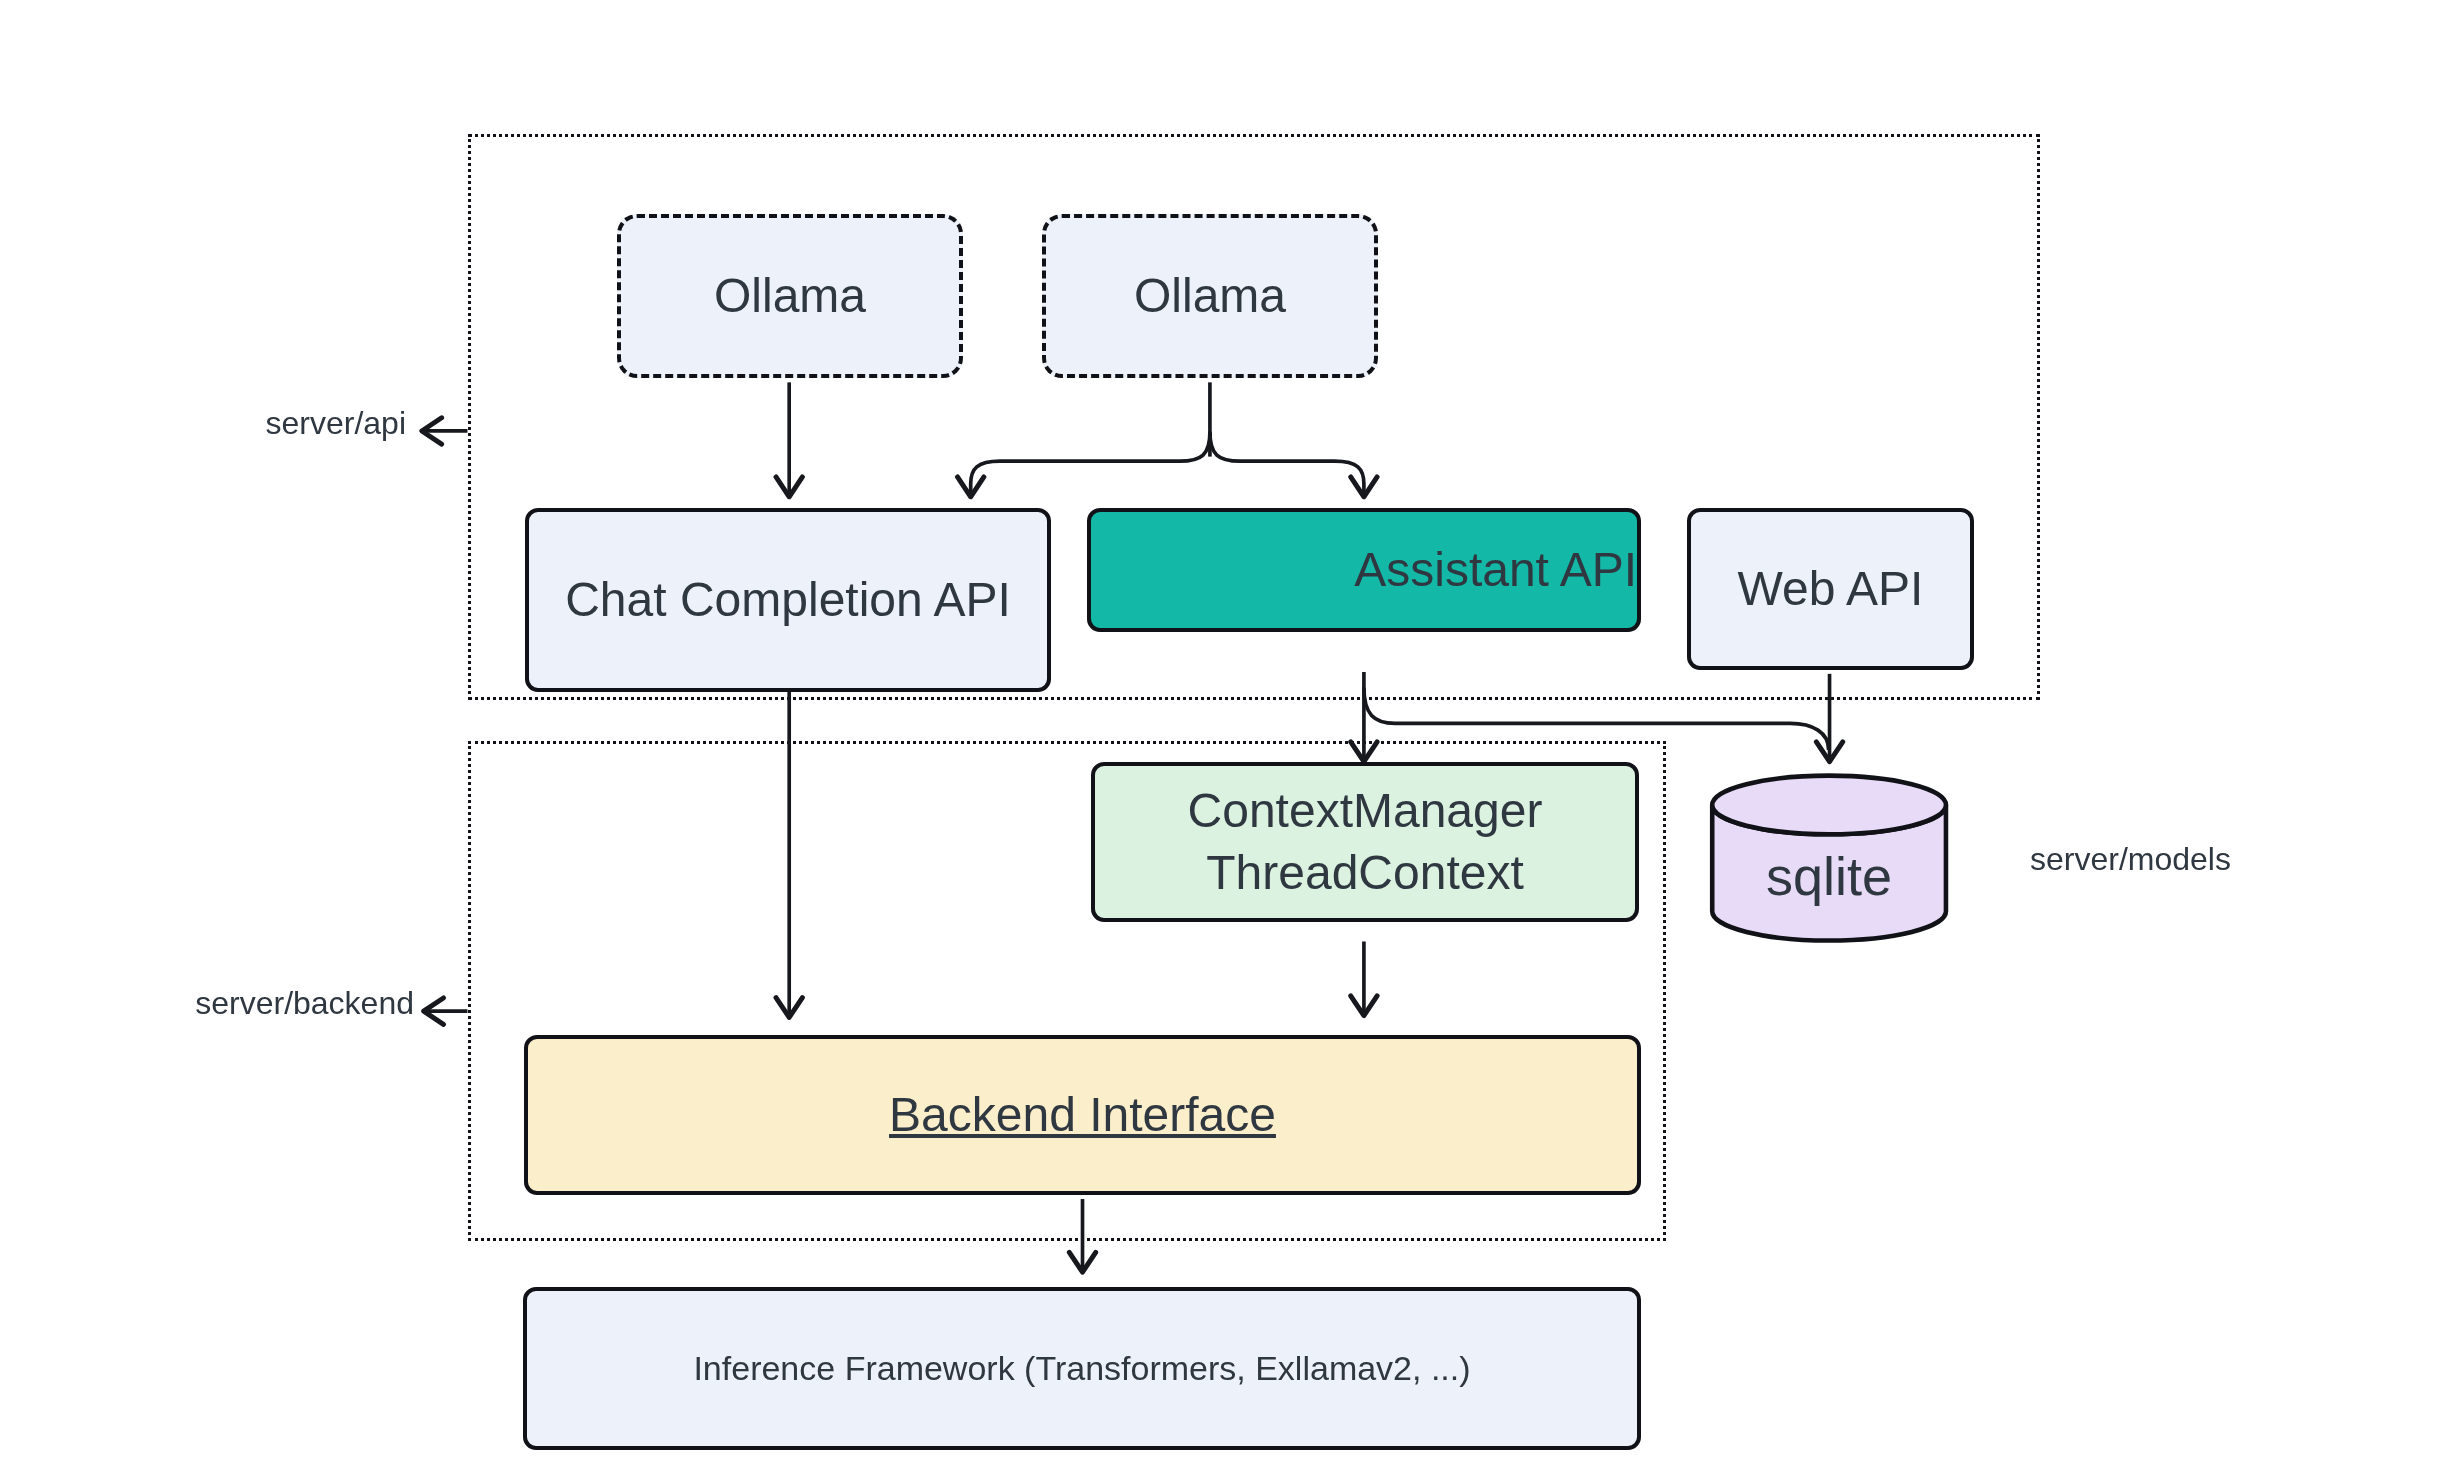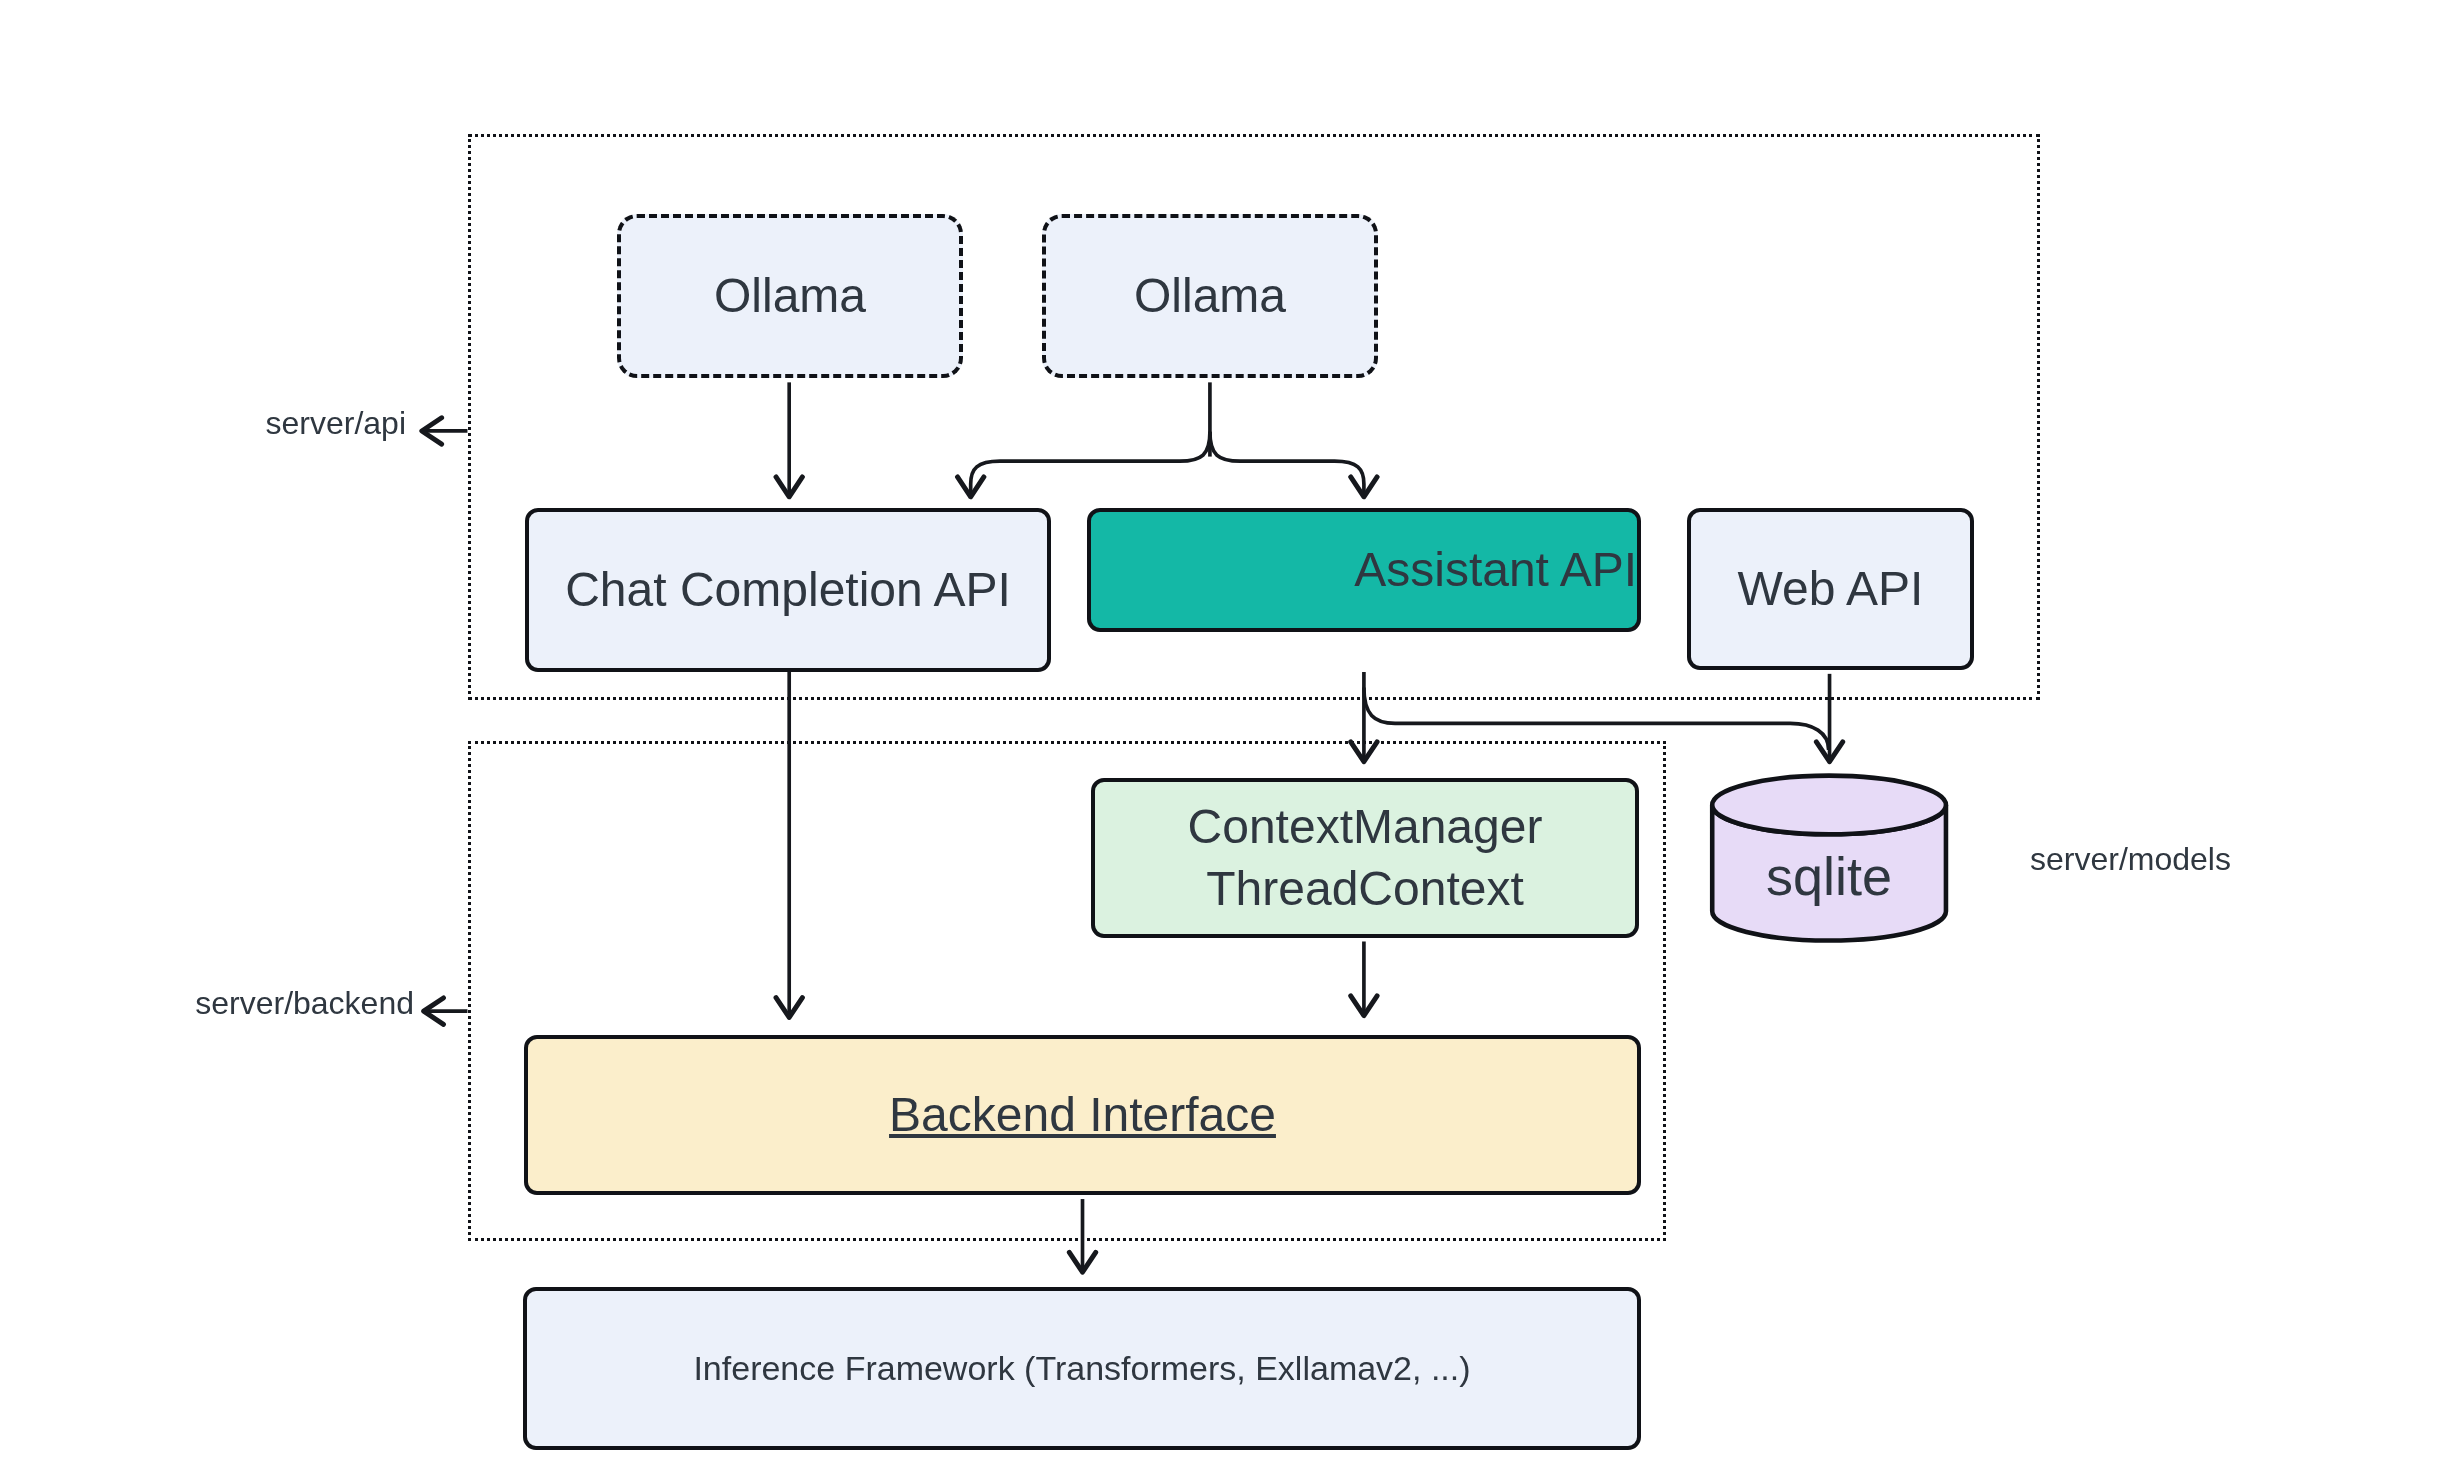--- a/index.html
+++ b/index.html
@@ -73,33 +73,33 @@
   </svg>
 
   <div class="node dashed" style="left: 617px; top: 172px; width: 346px; height: 164px; background: rgb(236, 241, 250);">
     <span>Ollama</span>
   </div>
 
   <div class="node dashed" style="left: 1042px; top: 172px; width: 336px; height: 164px; background: rgb(236, 241, 250);">
     <span>Ollama</span>
   </div>
 
-  <div class="node" style="left: 525px; top: 466px; width: 526px; height: 164px; background: rgb(236, 241, 250);">
+  <div class="node" style="left: 525px; top: 466px; width: 526px; height: 184px; background: rgb(236, 241, 250);">
     <span>Chat Completion API</span>
   </div>
 
   <div class="node" style="left: 1087px; top: 466px; width: 554px; height: 124px; background: #14b8a6; align-items: flex-end;">
     <span>Assistant API</span>
   </div>
 
   <div class="node" style="left: 1687px; top: 466px; width: 287px; height: 162px; background: rgb(236, 241, 250);">
     <span>Web API</span>
   </div>
 
-  <div class="node" style="left: 1091px; top: 736px; width: 548px; height: 160px; background: rgb(219, 242, 224);">
+  <div class="node" style="left: 1091px; top: 720px; width: 548px; height: 160px; background: rgb(219, 242, 224);">
     <span>ContextManager</span>
     <span>ThreadContext</span>
   </div>
 
   <div class="sqlite-label">sqlite</div>
 
   <div class="node" style="left: 524px; top: 993px; width: 1117px; height: 160px; background: rgb(251, 238, 203); text-decoration: underline;">
     <span>Backend Interface</span>
   </div>
 

